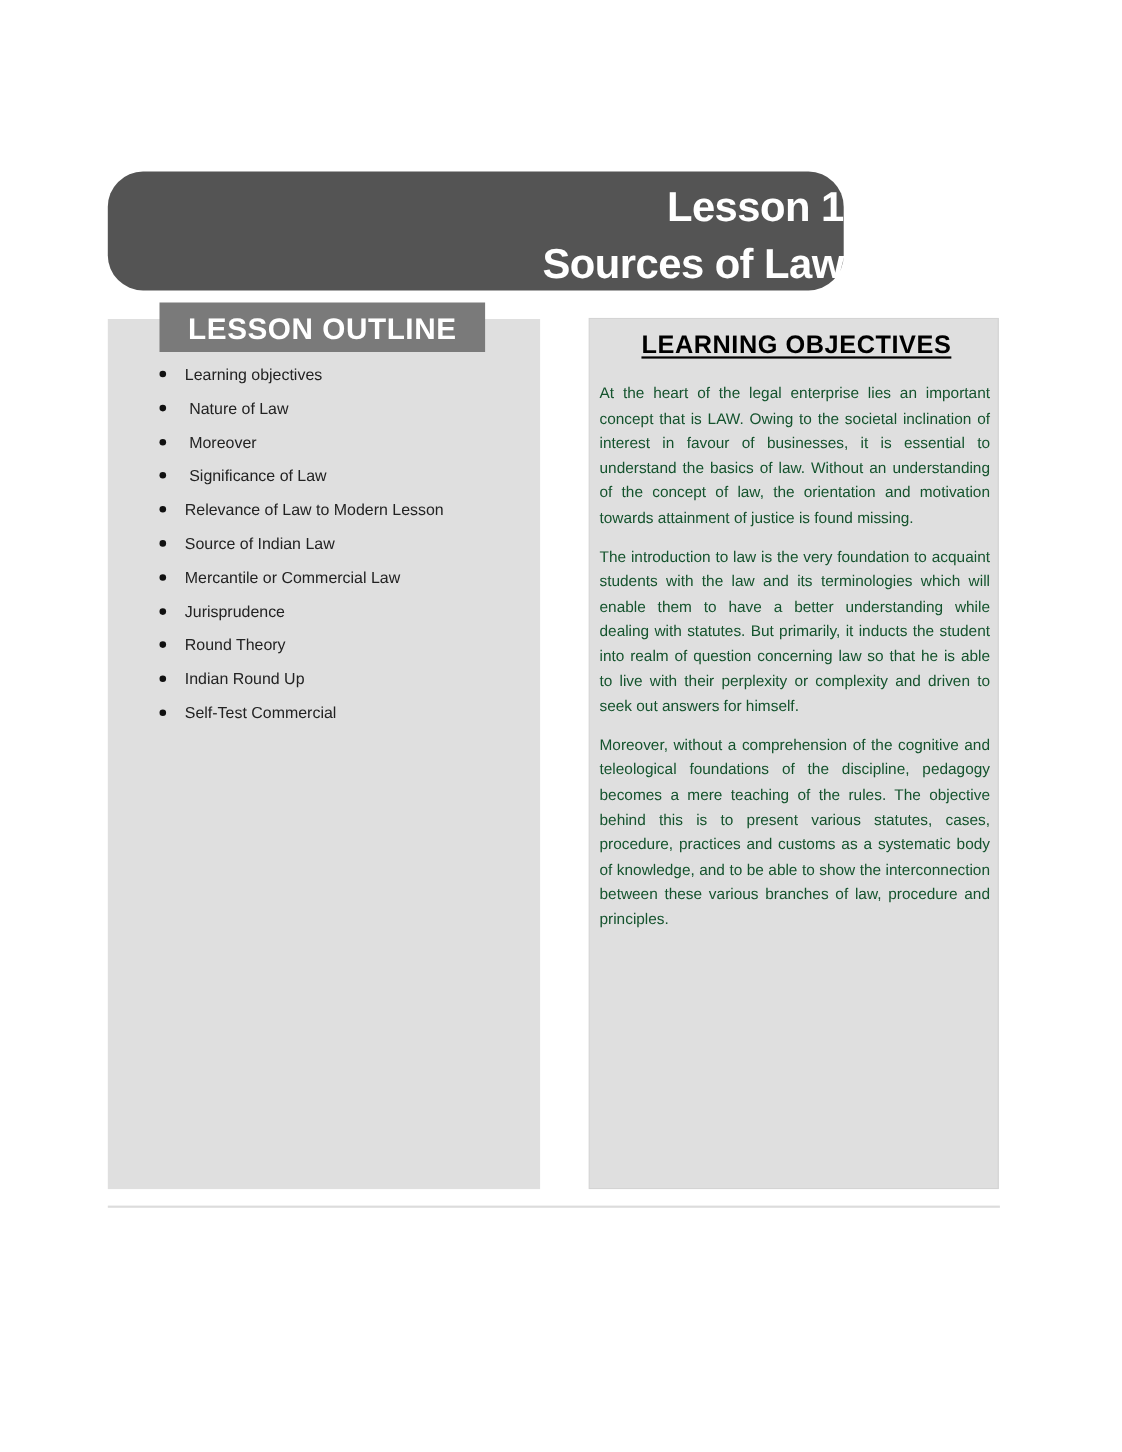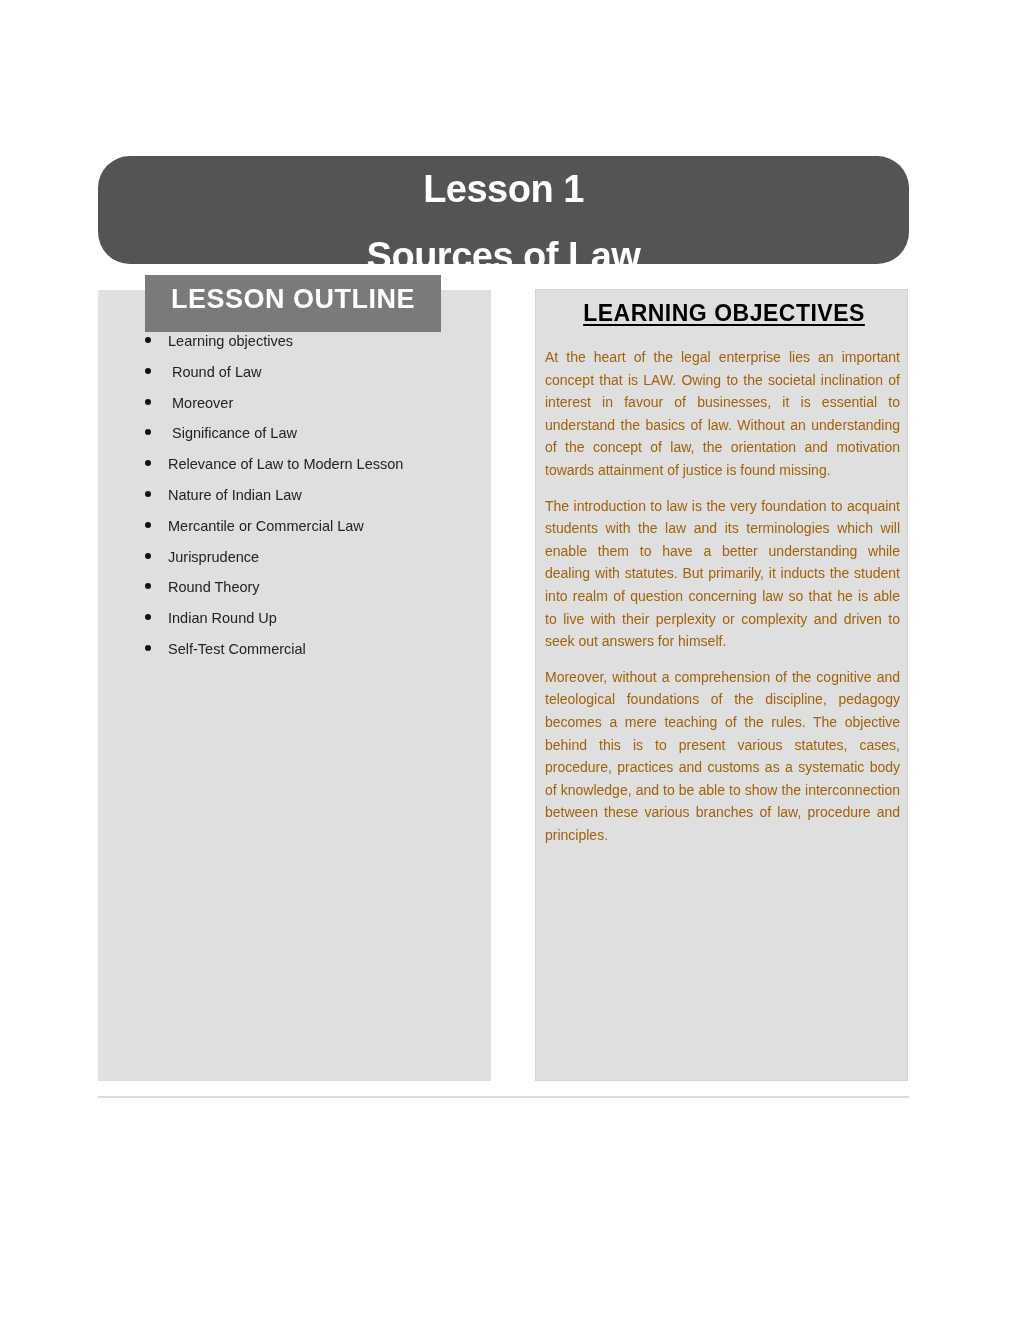--- a/index.html
+++ b/index.html
@@ -1,50 +1,50 @@
 <!DOCTYPE html>
 <html><head>
 <meta charset="utf-8">
 <style>
   html, body { margin: 0; padding: 0; background: #ffffff; }
   body { width: 1020px; height: 1320px; position: relative; overflow: hidden; font-family: "Liberation Sans", sans-serif; }
   .title-banner {
-    position: absolute; left: 98px; top: 156px; width: 811px; height: 108px;
-    background: #545454; color: #ffffff; text-align: center; border-radius: 32px;
+    position: absolute; left: 98px; top: 156px; width: 669px; height: 108px;
+    background: #545454; color: #ffffff; text-align: right; border-radius: 32px;
   }
   .title-line1 { position: absolute; left: 0; right: 0; top: 12px; font-size: 38px; font-weight: bold; line-height: 42px; letter-spacing: -0.5px; }
-  .title-line2 { position: absolute; left: 0; right: 0; top: 64px; font-size: 38px; font-weight: bold; line-height: 42px; letter-spacing: -0.5px; margin-top: 15px; }
+  .title-line2 { position: absolute; left: 0; right: 0; top: 64px; font-size: 38px; font-weight: bold; line-height: 42px; letter-spacing: -0.5px; }
 
   .outline-panel {
     position: absolute; left: 98px; top: 290px; width: 393px; height: 791px;
     background: #dfdfdf;
   }
   .outline-tab {
-    position: absolute; left: 145px; top: 275px; width: 296px; height: 57px;
+    position: absolute; left: 145px; top: 275px; width: 296px; height: 45px;
     background: #7a7a7a; color: #ffffff; font-weight: bold; font-size: 27px;
     line-height: 48px; text-align: center; letter-spacing: 0.5px;
   }
   .outline-list { position: absolute; left: 145px; top: 331px; margin: 0; padding: 0; list-style: none; }
   .outline-list li { position: relative; height: 30.8px; font-size: 14.5px; color: #222222; line-height: 20px; }
   .outline-list li .bullet { position: absolute; left: 0; top: 6px; width: 6px; height: 6px; border-radius: 50%; background: #111111; }
   .outline-list li .label { position: absolute; left: 23px; top: 0; white-space: nowrap; }
   .outline-list li .label.indent { left: 27px; }
 
   .objectives-panel {
     position: absolute; left: 535px; top: 289px; width: 373px; height: 792px;
     background: #dfdfdf; box-shadow: inset 0 0 0 1px #d4d4d4;
   }
   .objectives-heading {
     position: absolute; left: 535px; top: 300px; width: 378px; text-align: center;
     font-size: 23px; font-weight: bold; color: #000000; text-decoration: underline;
     text-decoration-thickness: 2px; text-underline-offset: 3px; letter-spacing: 0.5px;
   }
   .objectives-body { position: absolute; left: 545px; top: 346px; width: 355px; }
   .objectives-body p {
-    margin: 0 0 13px 0; font-size: 14px; line-height: 22.6px; color: #a16207;
+    margin: 0 0 13px 0; font-size: 14px; line-height: 22.6px; color: #14532d;
     text-align: justify;
   }
   .footer-rule { position: absolute; left: 98px; top: 1096px; width: 811px; height: 2px; background: #dcdcdc; }
 </style>
 </head>
 <body>
 
 <div class="title-banner">
   <div class="title-line1">Lesson 1</div>
   <div class="title-line2">Sources of Law</div>
@@ -53,37 +53,37 @@
 <div class="outline-panel"></div>
 <div class="outline-tab">LESSON OUTLINE</div>
 
 <ul class="outline-list">
   <li>
       <span class="bullet"></span>
       <span class="label">Learning objectives</span>
     </li>
   <li>
       <span class="bullet"></span>
-      <span class="label indent">Round of Law</span>
+      <span class="label indent">Nature of Law</span>
     </li>
   <li>
       <span class="bullet"></span>
       <span class="label indent">Moreover</span>
     </li>
   <li>
       <span class="bullet"></span>
       <span class="label indent">Significance of Law</span>
     </li>
   <li>
       <span class="bullet"></span>
       <span class="label">Relevance of Law to Modern Lesson</span>
     </li>
   <li>
       <span class="bullet"></span>
-      <span class="label">Nature of Indian Law</span>
+      <span class="label">Source of Indian Law</span>
     </li>
   <li>
       <span class="bullet"></span>
       <span class="label">Mercantile or Commercial Law</span>
     </li>
   <li>
       <span class="bullet"></span>
       <span class="label">Jurisprudence</span>
     </li>
   <li>

